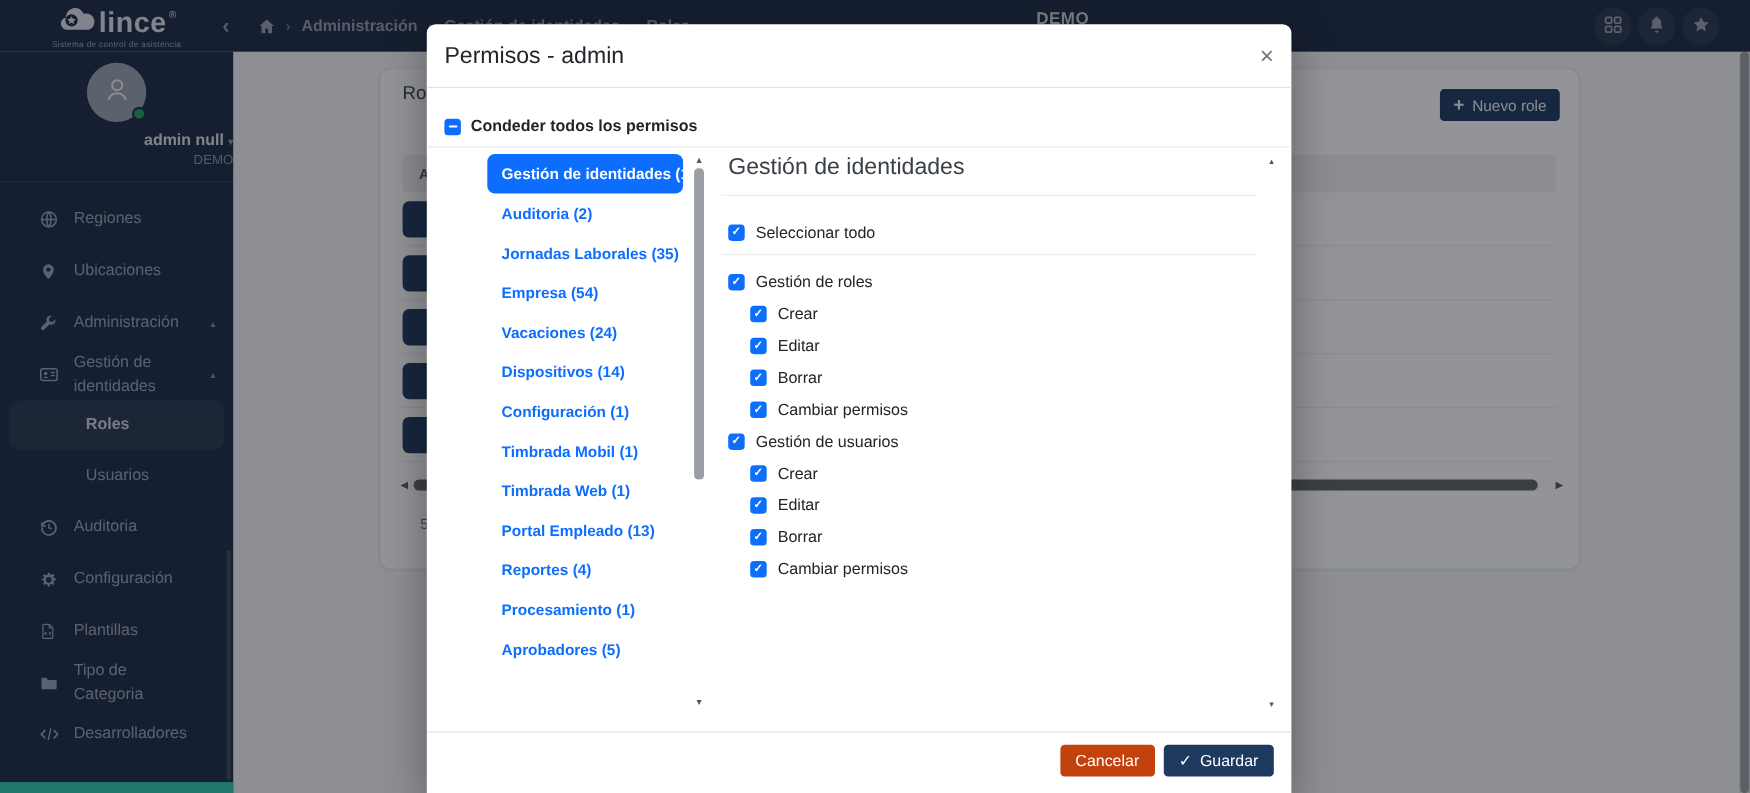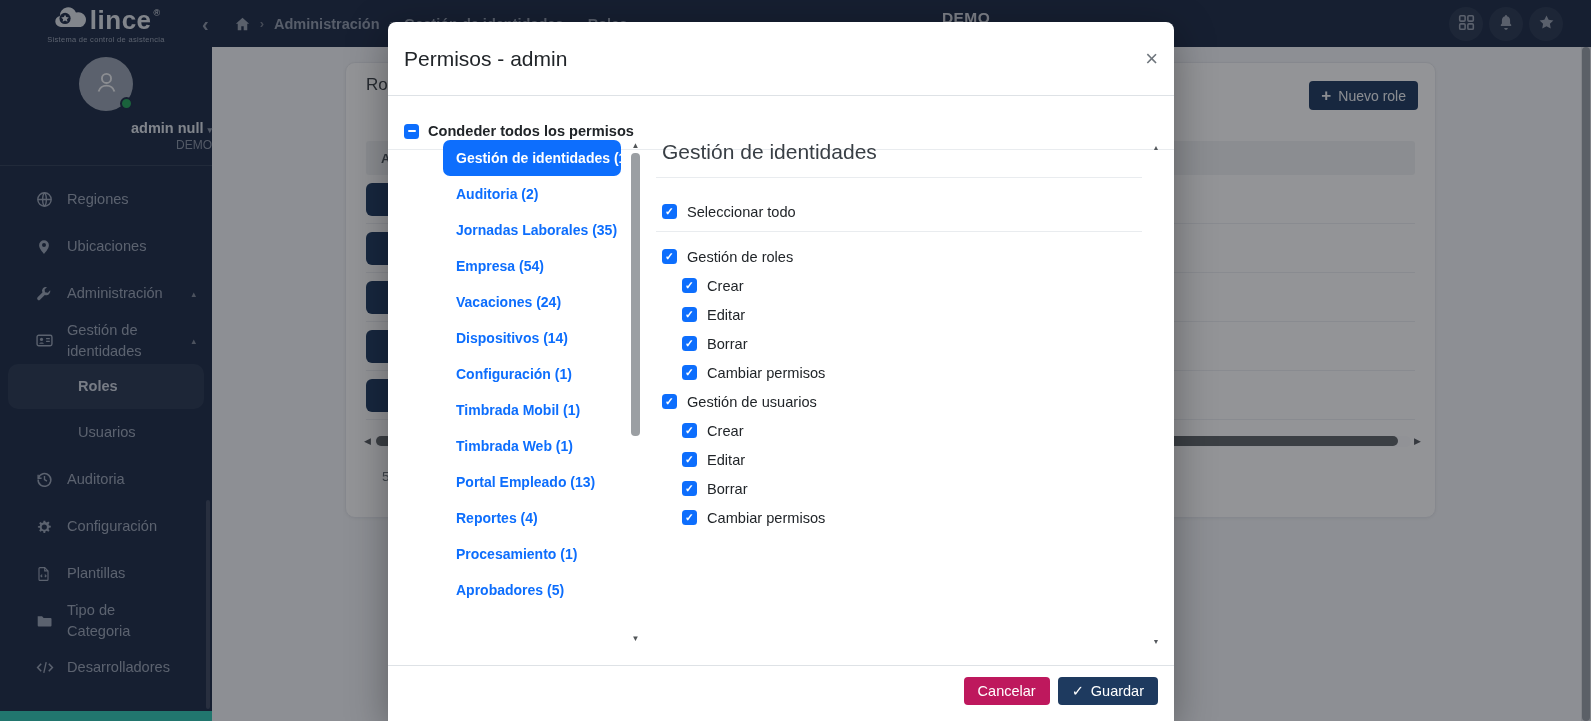--- a/index.html
+++ b/index.html
@@ -55,21 +55,21 @@
   .h-arrow{font-size:9px;color:#55595f;line-height:1;}
   .h-track{flex:1;height:11px;background:#fbfcfd;border-radius:6px;display:flex;align-items:center;}
   .h-thumb{height:10px;width:1022px;margin-left:2px;background:#606468;border-radius:5px;}
   .page-count{position:absolute;left:36px;top:406px;font-size:13.5px;color:#6a7178;}
   .page-scrollbar{position:absolute;right:0;top:0;bottom:0;width:10px;background:#dfe2e6;z-index:3;}
   .page-scroll-thumb{position:absolute;left:1px;right:1px;top:0;bottom:0;background:#9aa0a8;border-radius:4px;}
 
   
   .overlay{position:absolute;inset:0;background:rgba(16,18,24,.45);z-index:6;}
   .modal{position:absolute;left:388px;top:22px;width:786px;height:699px;background:#fff;border-radius:8px 8px 0 0;z-index:10;box-shadow:0 10px 40px rgba(0,0,0,.35);}
-  .modal-header{height:74px;border-bottom:1px solid #dee2e6;display:flex;align-items:center;padding:0 16px;}
+  .modal-header{height:58px;border-bottom:1px solid #dee2e6;display:flex;align-items:center;padding:0 16px;}
   .modal-title{font-size:21px;color:#212529;font-weight:500;}
   .modal-close{margin-left:auto;font-size:22px;color:#6f767d;background:none;border:none;cursor:pointer;line-height:1;}
   .master-row{display:flex;align-items:center;gap:9px;margin:27px 16px 0;font-size:14.6px;color:#212529;font-weight:bold;}
   .master-divider{border-bottom:1px solid #e9ecef;margin-top:10px;}
   .modal-body{position:absolute;left:12px;right:6px;top:118px;height:505px;display:flex;}
   .cat-list{width:221px;flex-shrink:0;}
   .cat-item{height:36px;display:flex;align-items:center;padding:0 13px;color:#0d6efd;font-weight:bold;font-size:14px;border-radius:7px;cursor:pointer;white-space:nowrap;margin-left:43px;}
   .cat-item.active{background:#0d6efd;color:#fff;}
   .mid-scroll{width:13px;margin-left:8px;position:relative;flex-shrink:0;display:flex;flex-direction:column;justify-content:space-between;align-items:center;padding:2px 0;}
   .scroll-arrow{font-size:8px;color:#515558;line-height:1;cursor:pointer;}
@@ -80,21 +80,21 @@
   .select-row{margin:19px 0 0 6px;}
   .panel-divider2{border-bottom:1px solid #e9ecef;margin-top:5px;}
   .groups{margin-top:10px;padding-left:6px;}
   .cb-row{display:flex;align-items:center;gap:10px;height:29px;font-size:14.6px;color:#212529;cursor:pointer;}
   .cb-row.indent{margin-left:20px;}
   .cb{width:15px;height:15px;background:#0d6efd;border-radius:3.5px;color:#fff;font-size:10.5px;font-weight:bold;display:inline-flex;align-items:center;justify-content:center;flex-shrink:0;line-height:1;cursor:pointer;}
   .cb .dash{width:8px;height:2px;background:#fff;border-radius:1px;display:block;}
   .panel-scroll{position:absolute;right:6px;top:4px;bottom:0;width:12px;display:flex;flex-direction:column;justify-content:space-between;align-items:center;}
   .panel-scroll .scroll-arrow{font-size:7px;color:#55595e;}
   .modal-footer{position:absolute;left:0;right:0;top:643px;border-top:1px solid #dee2e6;padding:11px 16px;display:flex;justify-content:flex-end;gap:8px;}
-  .btn-cancel{background:#be185d;color:#fff;border:none;border-radius:4px;font-size:14.5px;padding:6px 14px;cursor:pointer;}
+  .btn-cancel{background:#c2410c;color:#fff;border:none;border-radius:4px;font-size:14.5px;padding:6px 14px;cursor:pointer;}
   .btn-save{background:#1e3a5f;color:#fff;border:none;border-radius:4px;font-size:14.5px;font-weight:500;padding:6px 14px;display:flex;align-items:center;gap:7px;cursor:pointer;}
 </style>
 </head>
 <body>
 
 <header class="topbar">
   <div class="brand">
     <div class="brand-row">
       <span>
         <svg width="36" height="24" viewBox="0 0 40 26">

